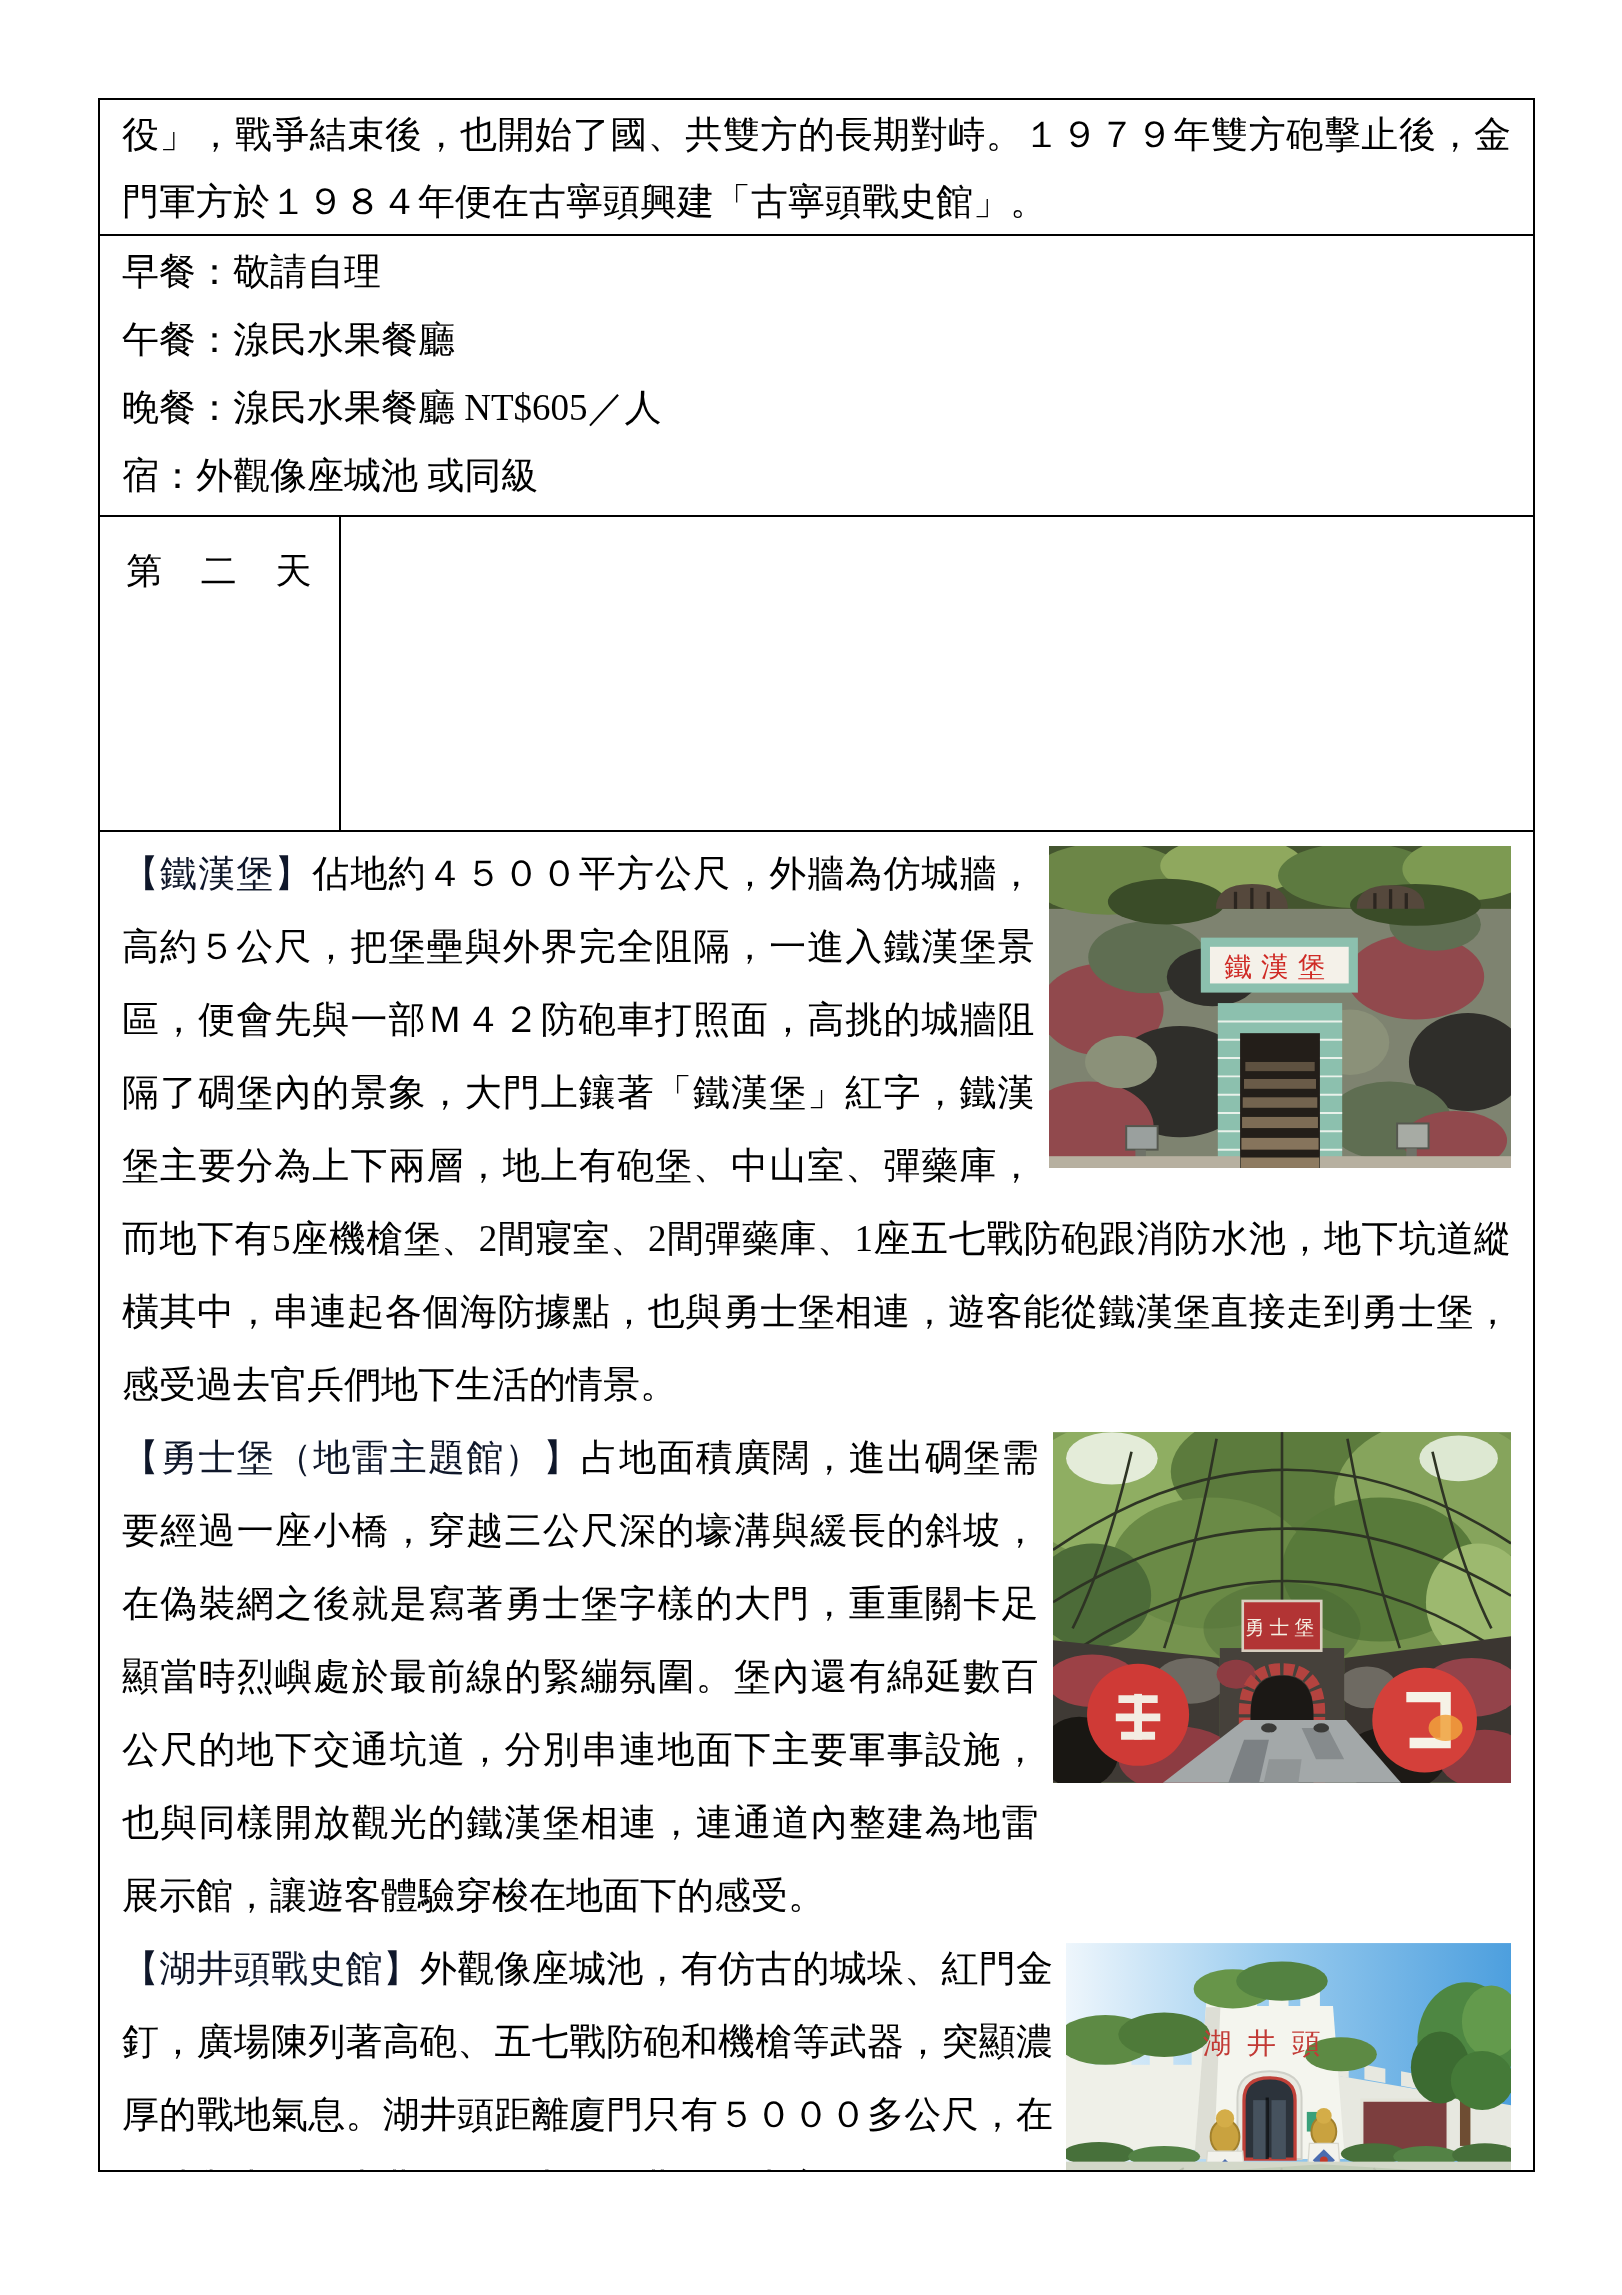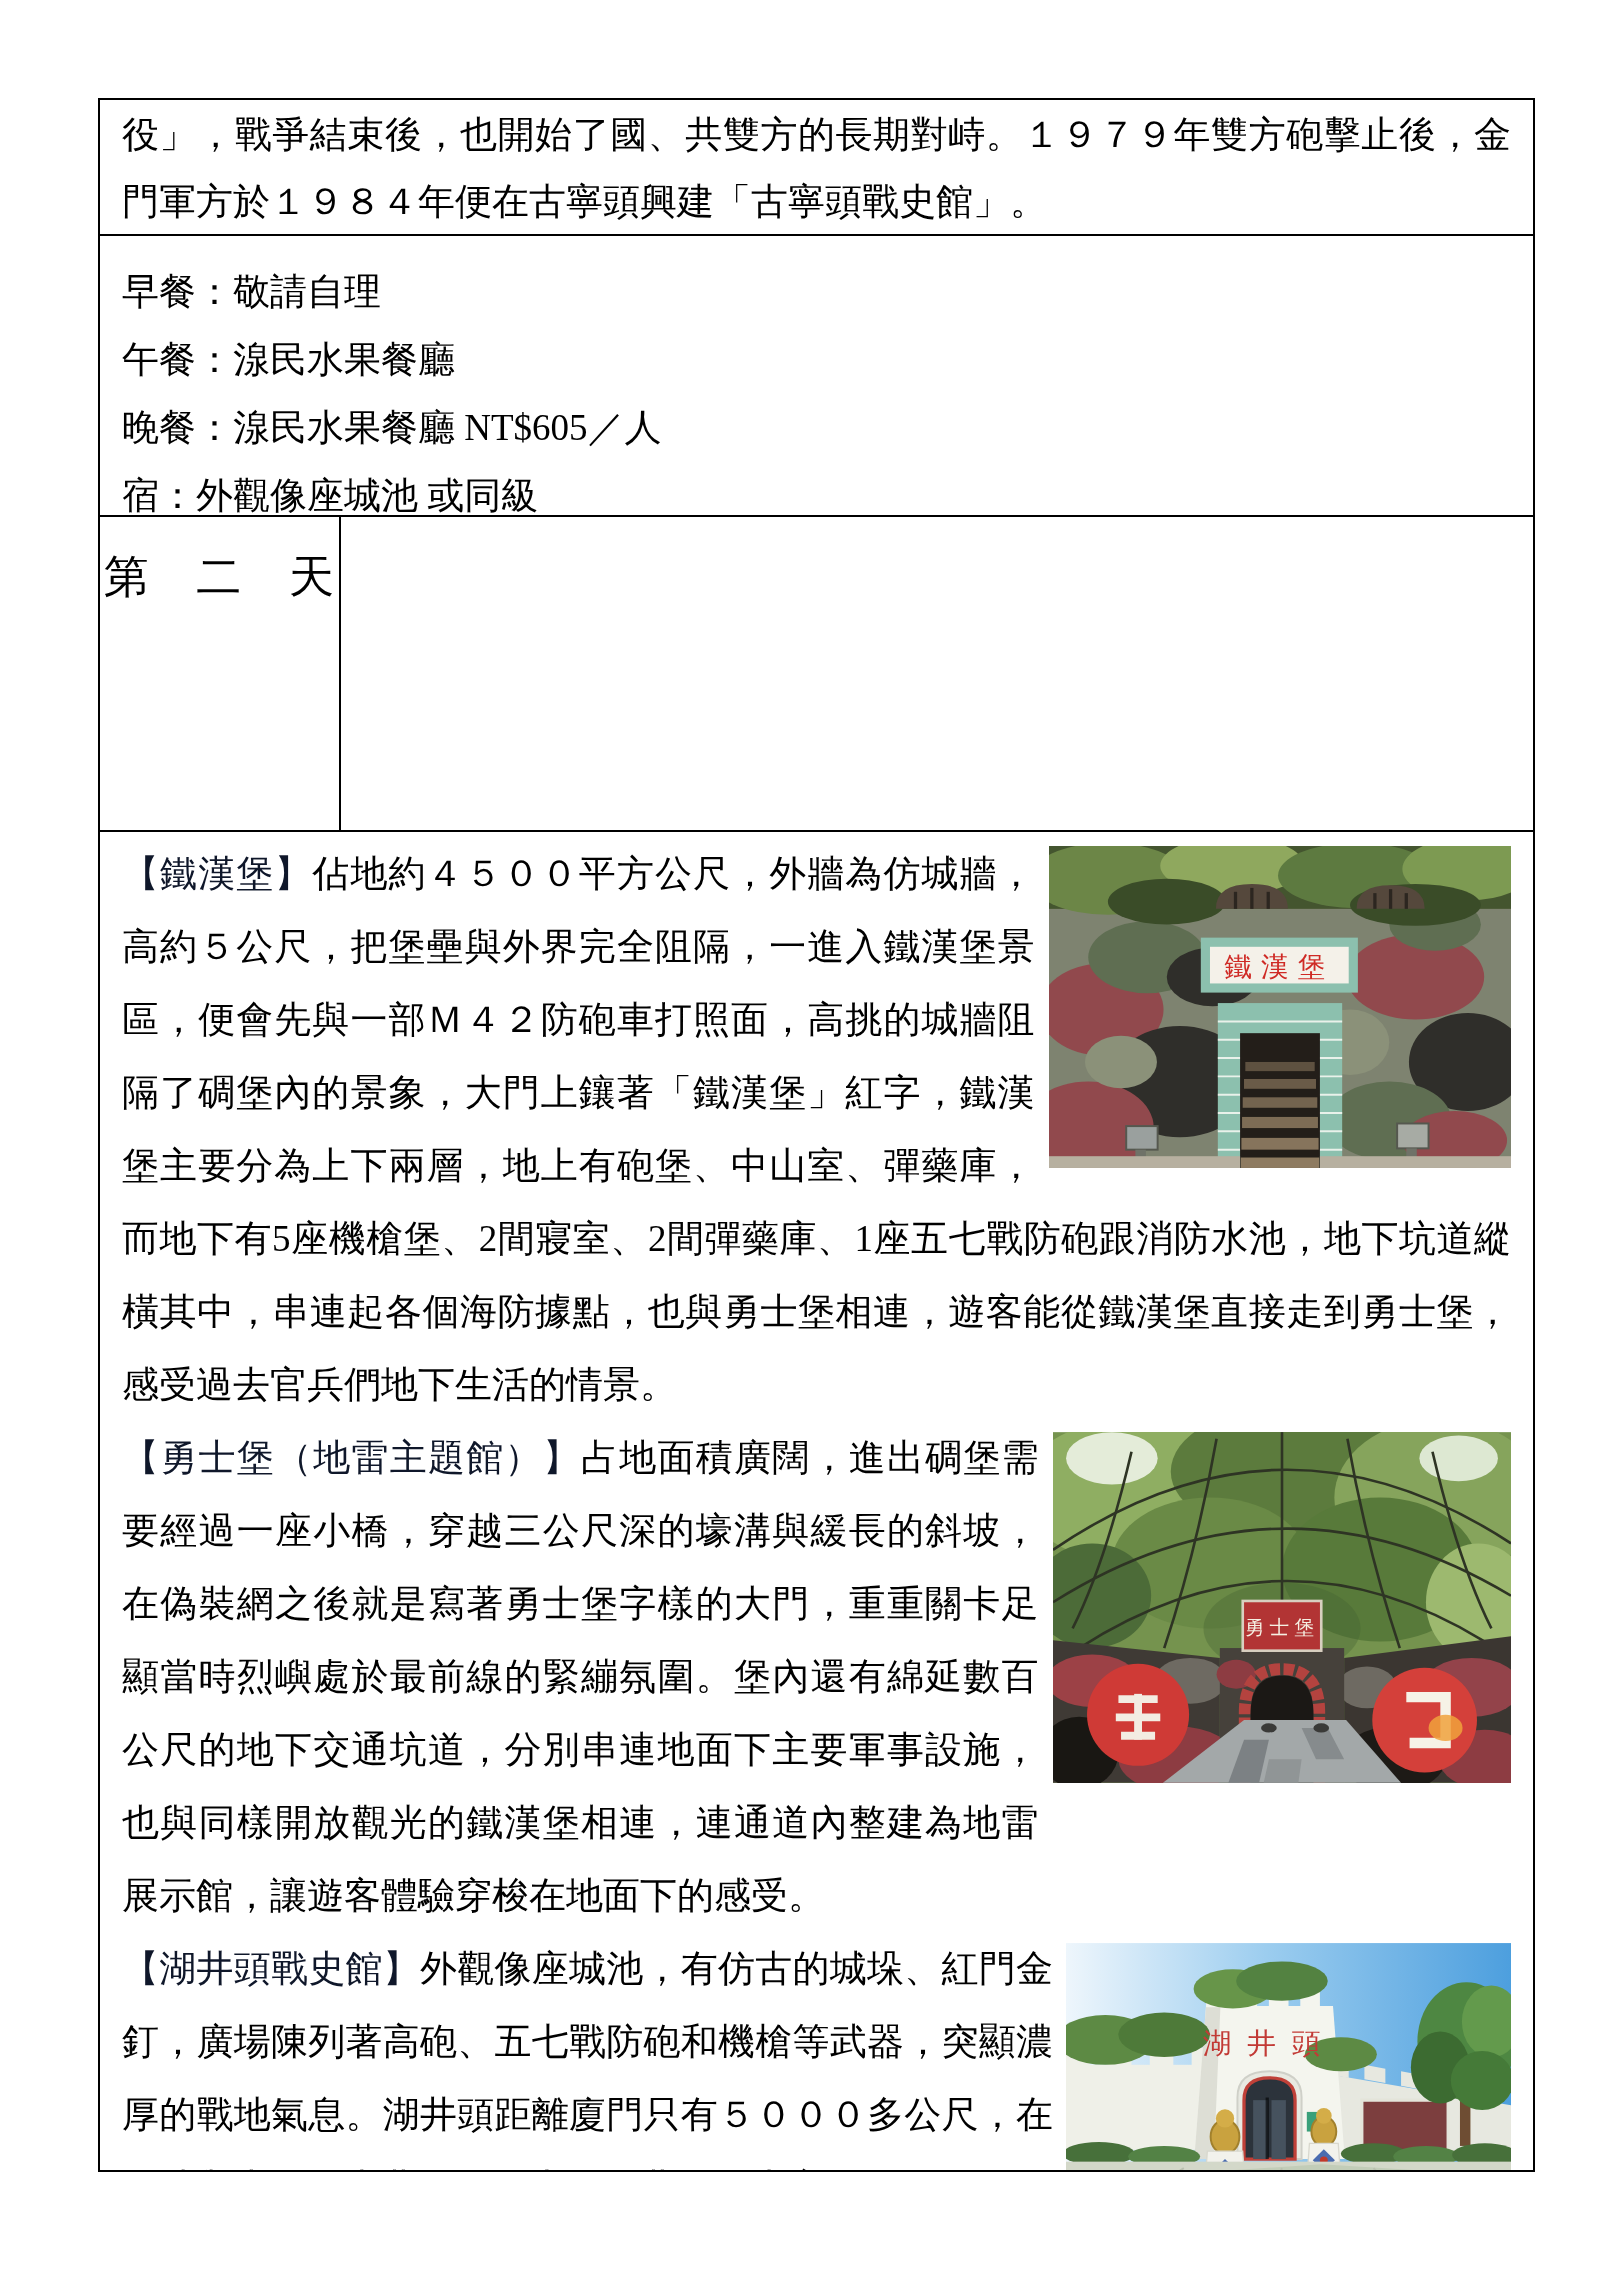--- a/index.html
+++ b/index.html
@@ -18,32 +18,32 @@
   }
   .row { box-sizing:border-box; background:#fff; }
   .row-intro {
     height:136px; border-bottom:2.6px solid #000;
     padding:1.3px 22px 0 22px;
     font-size:37px; line-height:67px;
     text-align:justify; overflow:hidden;
   }
   .row-meals {
     height:281px; border-bottom:2.6px solid #000;
-    padding:22px 22px 0 22px; font-size:37px; overflow:hidden;
+    padding:2px 22px 0 22px; font-size:37px; overflow:hidden;
   }
   .meal-line { height:68px; line-height:68px; white-space:nowrap; }
   .row-day {
     height:315px; border-bottom:2.6px solid #000;
     display:flex; overflow:hidden;
   }
   .day-label-cell {
     width:241px; flex:none; box-sizing:border-box;
     border-right:2.6px solid #000;
     padding-top:30px; text-align:center;
-    font-size:45px; letter-spacing:1.3px;
+    font-size:36px; letter-spacing:1.3px;
   }
   .day-itinerary-cell {
     flex:1; padding:18.3px 18.3px 0 21px;
     font-size:38px; line-height:74px;
     text-align:justify; overflow:hidden;
   }
   .row-content {
     flex:1; padding:5.2px 22px 0 22px;
     font-size:37px; line-height:73px;
     text-align:justify; overflow:hidden;

